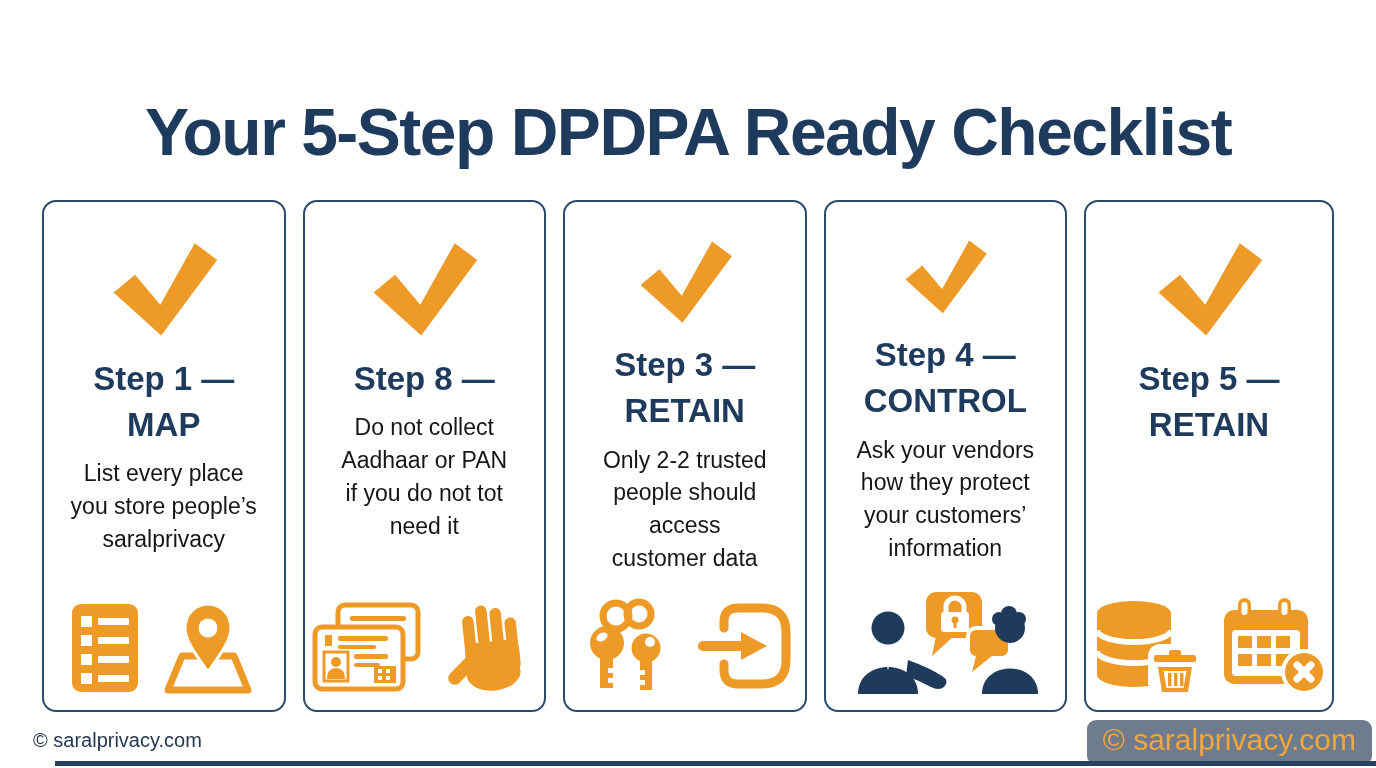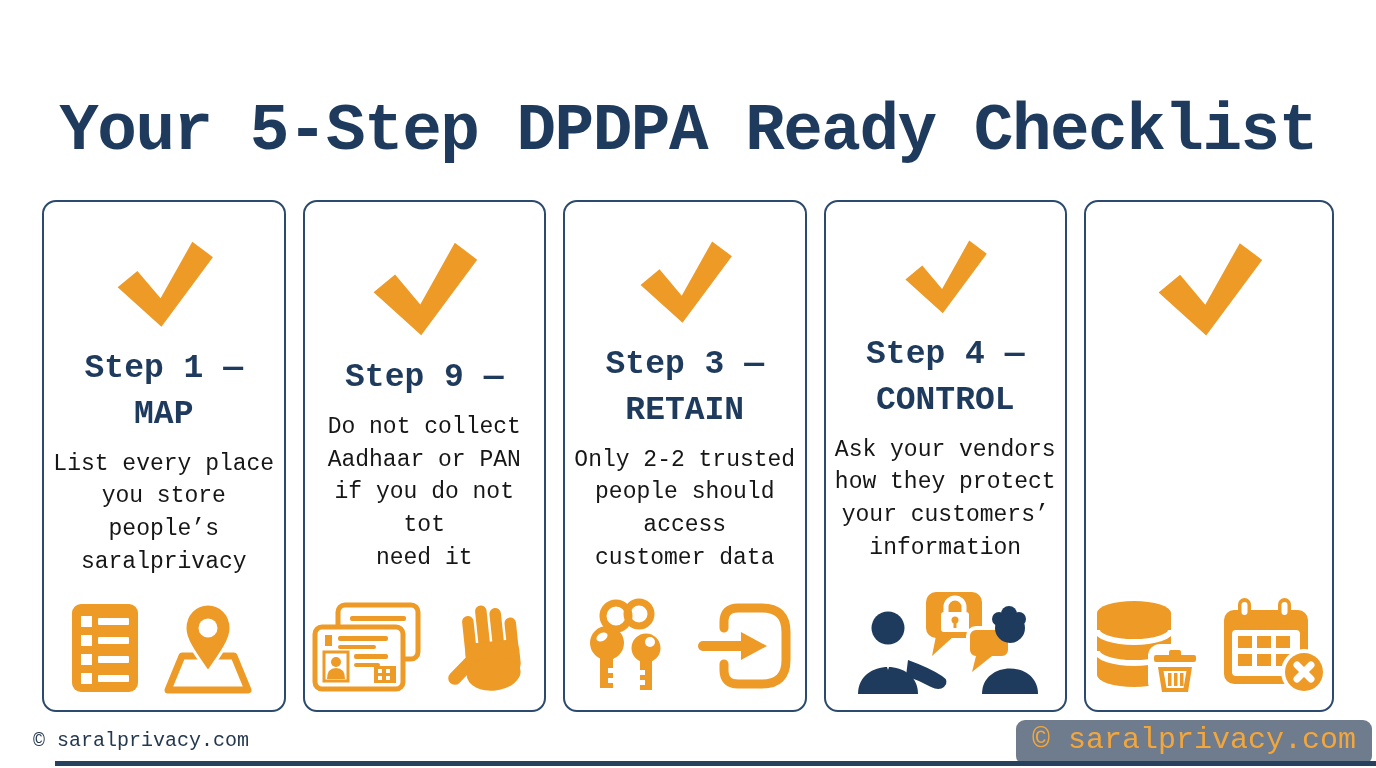--- a/index.html
+++ b/index.html
@@ -1,18 +1,18 @@
 <!DOCTYPE html>
 <html><head>
 <meta charset="utf-8">
 <style>
   html,body{margin:0;padding:0;background:#ffffff;}
   body{width:1376px;height:768px;position:relative;overflow:hidden;
        font-family:"Liberation Sans", sans-serif;}
-  .canvas{position:absolute;inset:0;background:#ffffff;font-family:Liberation Mono, monospace;}
+  .canvas{position:absolute;inset:0;background:#ffffff;}
 
   .title{position:absolute;top:50px;left:0;right:0;text-align:center;
          font-size:66px;font-weight:700;color:#1e3a5c;letter-spacing:-1.5px;}
 
   .cards{position:absolute;top:200px;left:42px;right:42px;display:flex;gap:17px;}
   .card{flex:1;height:512px;background:#fff;border:2px solid #2b4a6e;
         border-radius:14px;box-sizing:border-box;display:flex;
         flex-direction:column;align-items:center;padding:30px 6px 16px;}
   .check{margin-top:2px;}
   .step-heading{margin-top:16px;color:#1e3a5c;font-weight:700;font-size:33px;
@@ -66,21 +66,21 @@
           <circle cx="50" cy="26" r="9.5" fill="#ffffff"></circle>
         </svg>
       </div>
     </section>
 
     <section class="card">
       <svg class="check" width="112" height="106" viewBox="0 0 120 112">
         <polygon points="6,62 29,43 56,75 93,9 117,27 57,108" fill="#ed9a26"></polygon>
       </svg>
       <div class="step-heading">
-        <div>Step 9 —</div>
+        <div>Step 8 —</div>
       </div>
       <p class="step-desc">Do not collect
 Aadhaar or PAN
 if you do not tot
 need it</p>
       <div class="icons">
         <svg width="110" height="92" viewBox="0 0 110 92">
           <rect x="26" y="3" width="80" height="54" rx="7" fill="#ffffff" stroke="#ed9a26" stroke-width="5"></rect>
           <rect x="38" y="14" width="56" height="5" rx="2" fill="#ed9a26"></rect>
           <rect x="38" y="24" width="44" height="5" rx="2" fill="#ed9a26"></rect>
@@ -182,20 +182,24 @@
           <circle cx="158" cy="40" r="15" fill="#1e3a5c"></circle>
           <path d="M130 106 C130 72 186 72 186 106 Z" fill="#1e3a5c"></path>
         </svg>
       </div>
     </section>
 
     <section class="card">
       <svg class="check" width="112" height="106" viewBox="0 0 120 112">
         <polygon points="6,62 29,43 56,75 93,9 117,27 57,108" fill="#ed9a26"></polygon>
       </svg>
+      <div class="step-heading">
+        <div>Step 5 —</div>
+        <div>RETAIN</div>
+      </div>
       <div class="icons">
         <svg width="108" height="96" viewBox="0 0 108 96">
           <ellipse cx="42" cy="15" rx="37" ry="12" fill="#ed9a26"></ellipse>
           <rect x="5" y="15" width="74" height="62" fill="#ed9a26"></rect>
           <ellipse cx="42" cy="77" rx="37" ry="12" fill="#ed9a26"></ellipse>
           <path d="M5 32 a37 12 0 0 0 74 0" fill="none" stroke="#ffffff" stroke-width="6"></path>
           <path d="M5 53 a37 12 0 0 0 74 0" fill="none" stroke="#ffffff" stroke-width="6"></path>
           <rect x="56" y="46" width="52" height="50" rx="12" fill="#ffffff"></rect>
           <rect x="77" y="52" width="12" height="7" rx="2" fill="#ed9a26"></rect>
           <rect x="62" y="57" width="42" height="7" rx="2" fill="#ed9a26"></rect>

